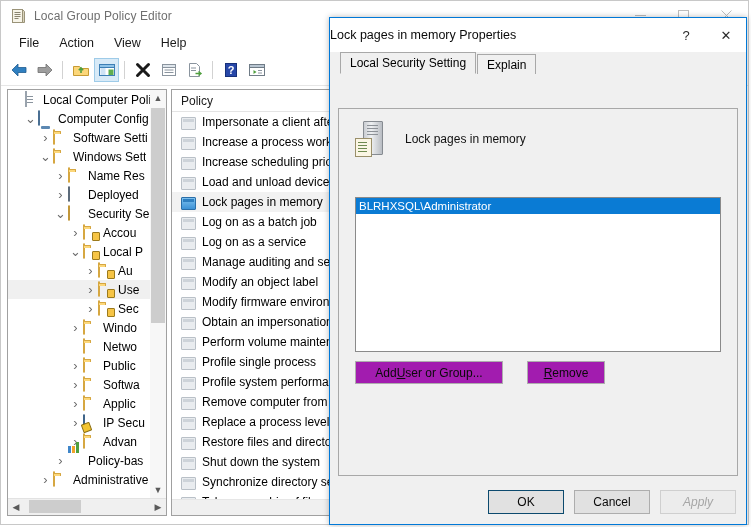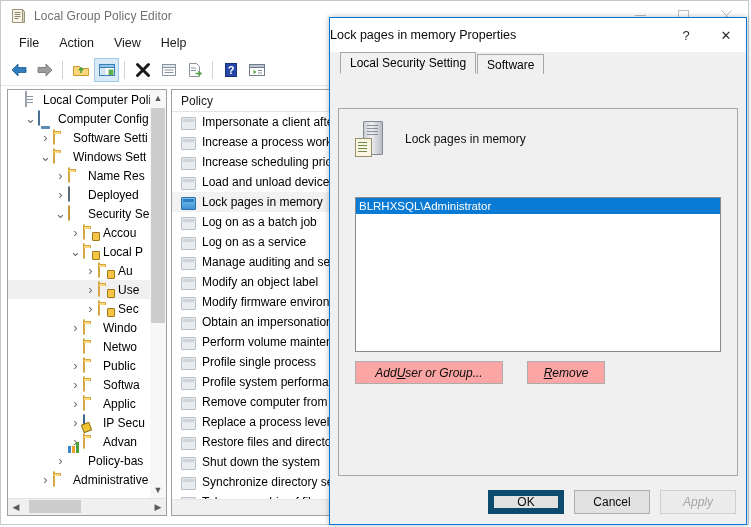--- a/index.html
+++ b/index.html
@@ -121,30 +121,30 @@
   .srv-tower:after{content:"";position:absolute;left:3px;top:3px;width:11px;height:1px;background:#8c9197;box-shadow:0 3px 0 #8c9197,0 6px 0 #8c9197,0 9px 0 #8c9197;}
   .srv-doc{position:absolute;left:0;bottom:0;width:15px;height:17px;background:#fbf6e4;border:1px solid #9a8f6a;}
   .srv-doc:after{content:"";position:absolute;left:2px;top:3px;width:9px;height:1px;background:#6f8a4f;box-shadow:0 3px 0 #6f8a4f,0 6px 0 #6f8a4f,0 9px 0 #6f8a4f;}
   .dlg-policy-name{font-size:12px;color:#111;}
 
   .user-listbox{position:absolute;left:16px;right:16px;top:88px;height:155px;background:#fff;border:1px solid #8a8a8a;box-sizing:border-box;overflow:hidden;}
   .user-row{height:16px;display:flex;align-items:center;padding:0 3px;font-size:11.5px;}
   .user-row.sel{background:#0a7bd4;color:#ffffff;}
 
   .dlg-btn-row{position:absolute;left:16px;top:252px;display:flex;gap:24px;}
-  .gbtn{height:23px;background:#fca5a5;border:1px solid #adadad;font-size:12px;color:#0a0a0a;
-        display:flex;align-items:center;justify-content:center;box-sizing:border-box;font-style:italic;}
+  .gbtn{height:23px;background:#a21caf;border:1px solid #adadad;font-size:12px;color:#0a0a0a;
+        display:flex;align-items:center;justify-content:center;box-sizing:border-box;}
   .gbtn u{text-decoration:underline;}
   #add-user-btn{width:148px;}
   #remove-btn{width:78px;}
 
   .dlg-footer{position:absolute;right:10px;bottom:10px;display:flex;gap:10px;}
   .fbtn{width:76px;height:24px;background:#e1e1e1;border:1px solid #adadad;font-size:12px;
         display:flex;align-items:center;justify-content:center;box-sizing:border-box;color:#0a0a0a;}
-  .fbtn.default{border:6px solid #0c4a6e;background:#e1e1e1;}
+  .fbtn.default{border:1px solid #0c4a6e;background:#e1e1e1;}
   .fbtn.disabled{color:#a6a6a6;background:#ececec;border-color:#cfcfcf;font-style:italic;}
 </style>
 </head>
 <body>
 
 <div id="gpedit-window">
 
   <div class="titlebar">
     <span class="title-icon">
       <svg width="16" height="16" viewBox="0 0 16 16">
@@ -531,21 +531,21 @@
     <span class="dlg-ctrls">
       <span class="dlg-ctrl">?</span>
       <span class="dlg-ctrl">✕</span>
     </span>
   </div>
 
   <div class="dlg-body">
 
     <div class="tabstrip">
       <div class="tab active">Local Security Setting</div>
-      <div class="tab">Software</div>
+      <div class="tab">Explain</div>
     </div>
 
     <div class="tabpage">
 
       <div class="dlg-head">
         <span class="srv-icon">
           <span class="srv-tower"></span>
           <span class="srv-doc"></span>
         </span>
         <span class="dlg-policy-name">Lock pages in memory</span>

